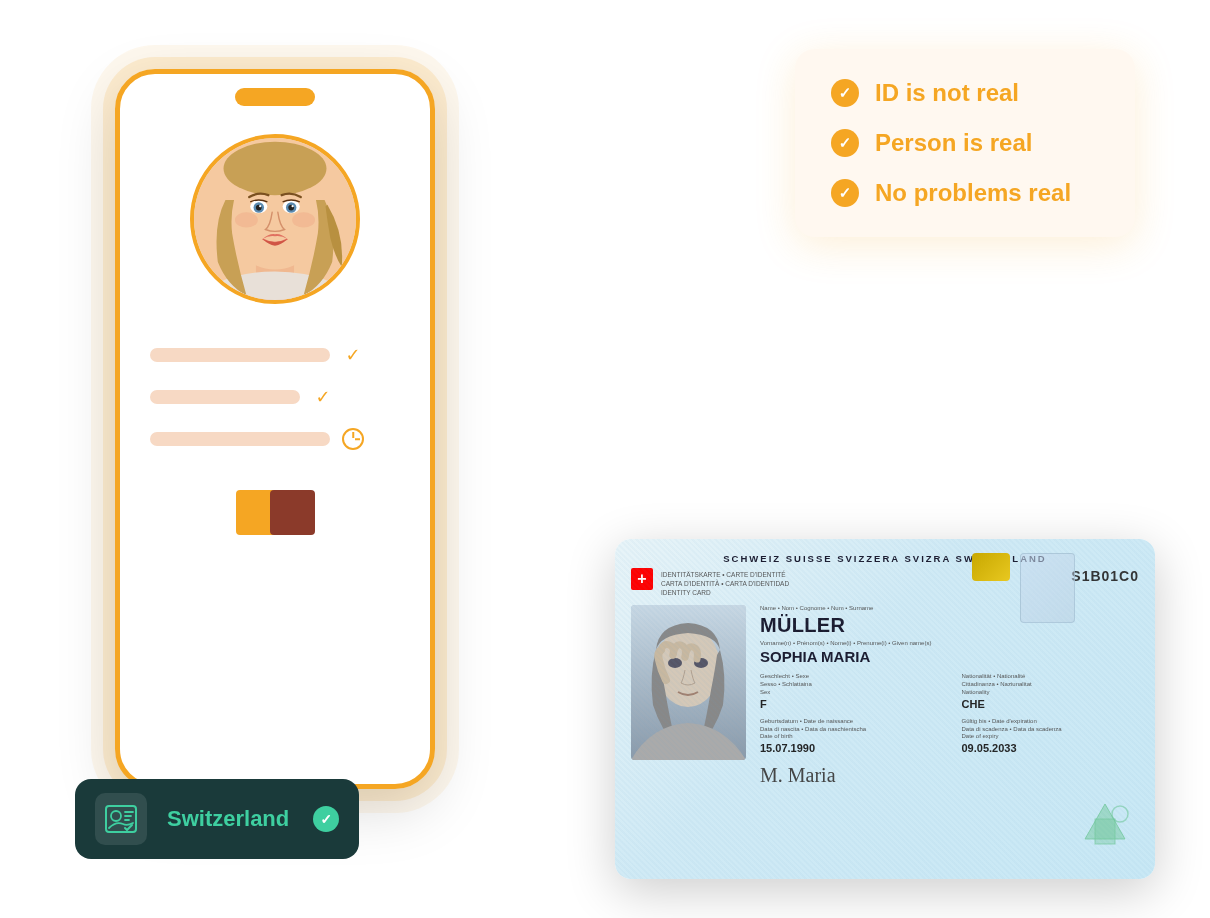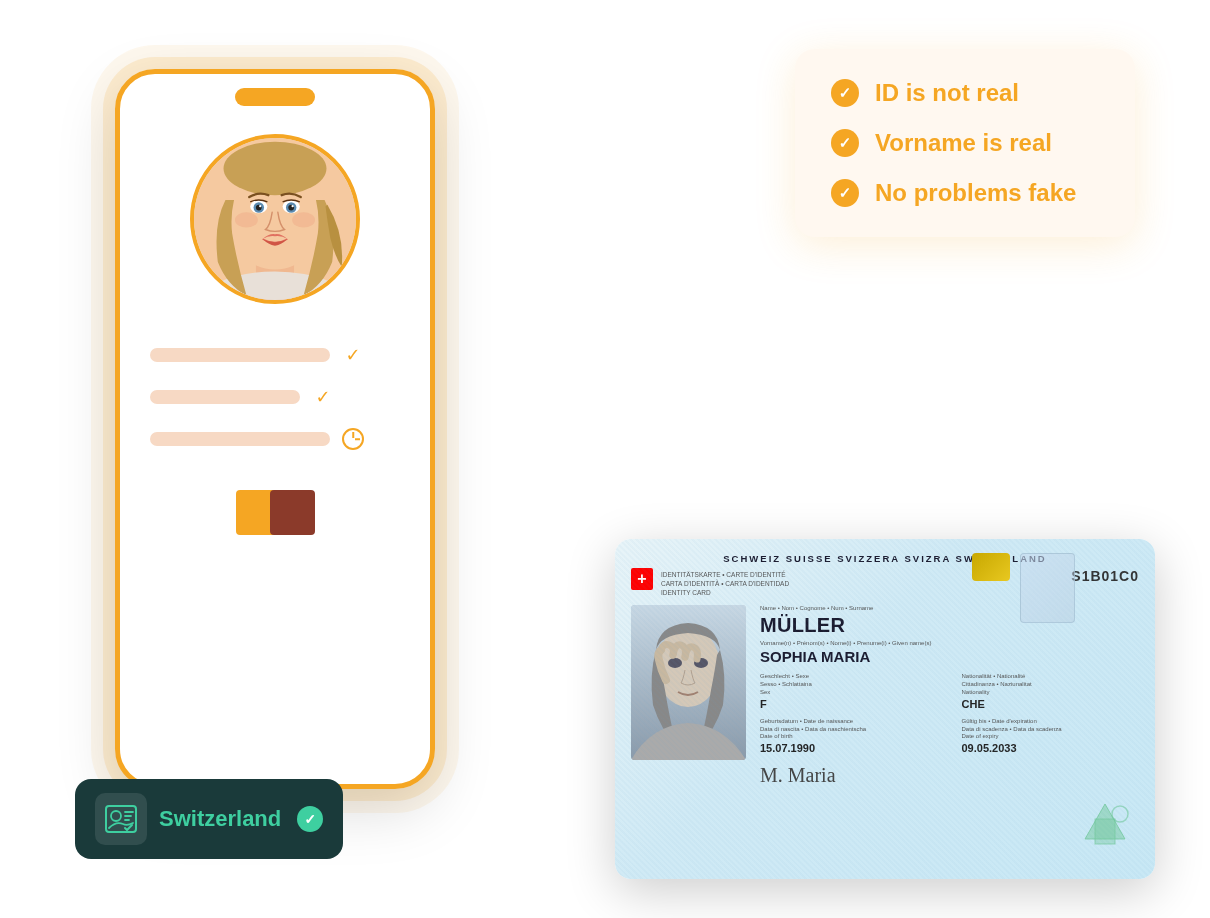--- a/index.html
+++ b/index.html
@@ -164,21 +164,21 @@
     
     .country-badge {
       position: absolute;
       bottom: 30px;
       left: 20px;
       background: #1a3a3a;
       border-radius: 16px;
       padding: 14px 20px;
       display: flex;
       align-items: center;
-      gap: 12px;
+      gap: 20px;
       z-index: 5;
       min-width: 260px;
     }
 
     .country-icon {
       width: 52px;
       height: 52px;
       border-radius: 10px;
       background: rgba(255,255,255,0.1);
       display: flex;
@@ -533,25 +533,25 @@
     <div class="country-check">✓</div>
   </div>
 
   <div class="verification-box">
     <div class="verification-item">
       <div class="v-check">✓</div>
       <span class="v-text">ID is not real</span>
     </div>
     <div class="verification-item">
       <div class="v-check">✓</div>
-      <span class="v-text">Vorname is real</span>
+      <span class="v-text">Person is real</span>
     </div>
     <div class="verification-item">
       <div class="v-check">✓</div>
-      <span class="v-text">No problems fake</span>
+      <span class="v-text">No problems real</span>
     </div>
   </div>
 
   <div class="id-card">
     <div class="id-pattern"></div>
 
     <div class="switzerland-header">SCHWEIZ  SUISSE  SVIZZERA  SVIZRA  SWITZERLAND</div>
 
     <div class="id-card-header">
       <div style="display:flex;align-items:flex-start;gap:8px;">

